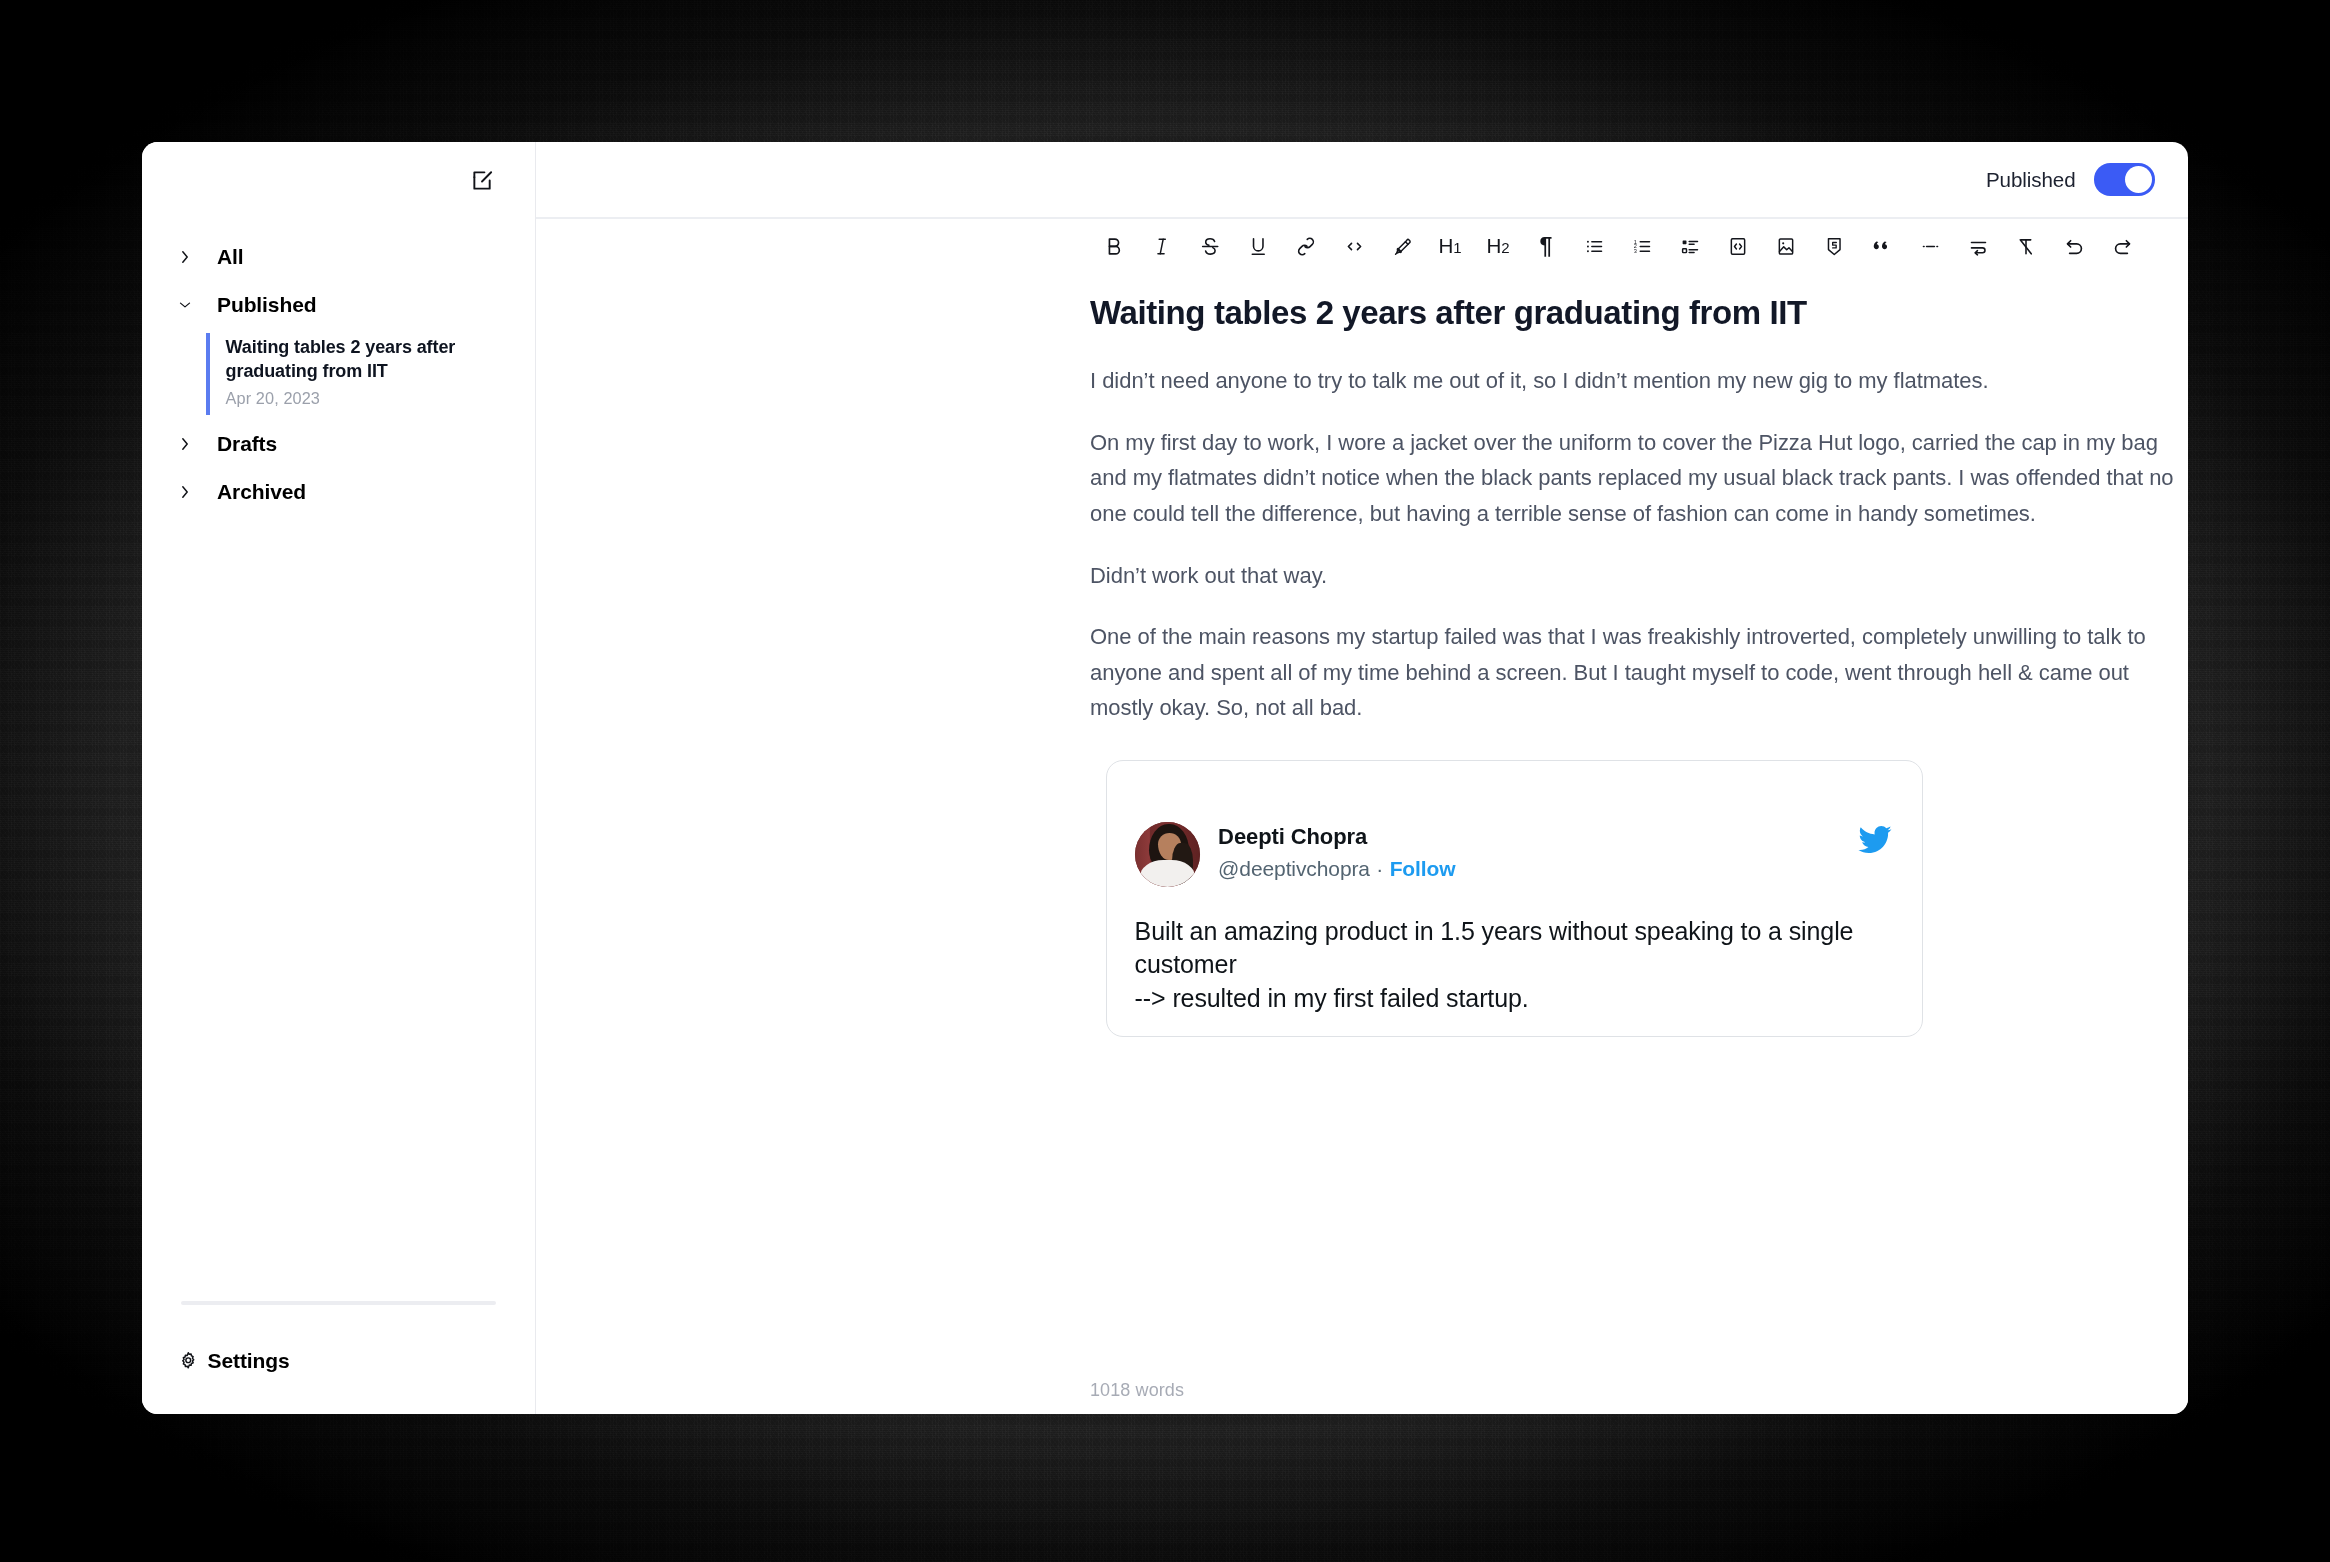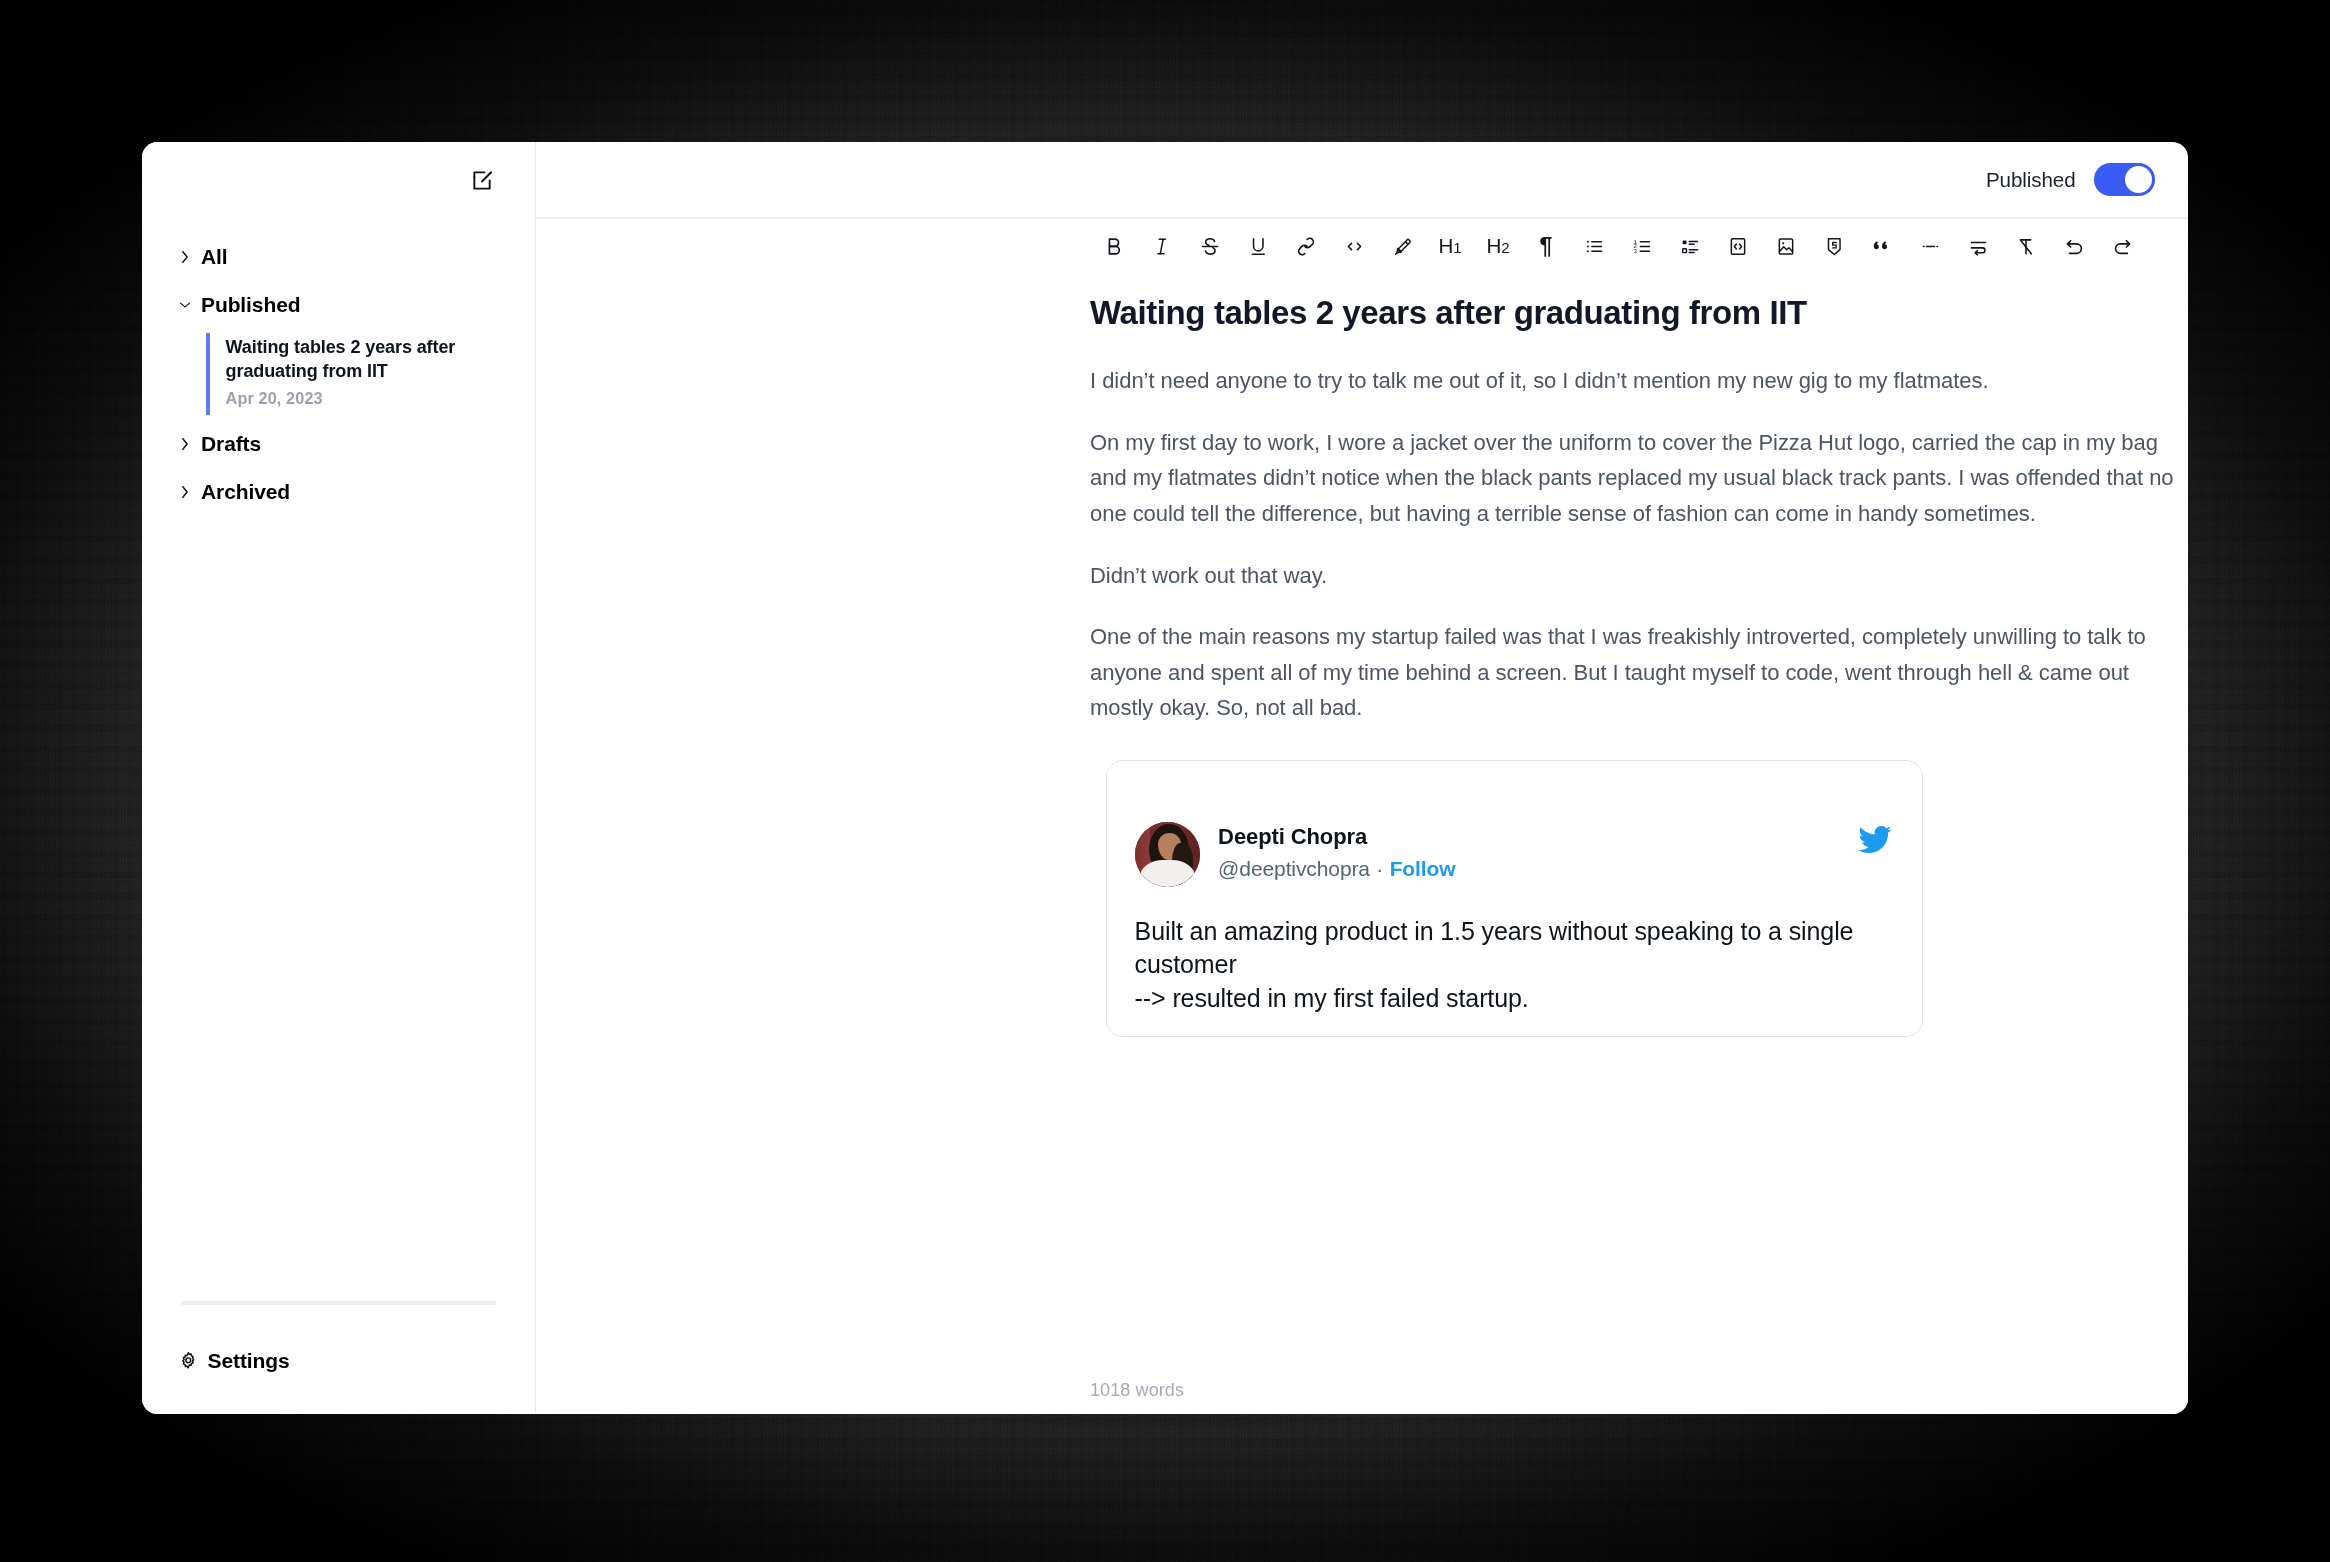--- a/index.html
+++ b/index.html
@@ -67,21 +67,21 @@
     width: 31px; height: 31px;
     display: flex; align-items: center; justify-content: center;
     cursor: pointer;
   }
   .sidebar-nav { padding: 14px 0 0 0; flex: 1 1 auto; overflow: hidden; }
 
   .nav-group { margin-bottom: 0; }
   .nav-row {
     display: flex;
     align-items: center;
-    gap: 10px;
+    gap: 26px;
     padding: 12px 0 12px 37px;
     cursor: pointer;
   }
   .nav-row .chev {
     width: 12px; height: 12px;
     flex: 0 0 12px;
     display: flex; align-items: center; justify-content: center;
   }
   .nav-row .chev svg { display: block; }
   .nav-label {
@@ -103,21 +103,21 @@
     font-size: 18px;
     font-weight: bold;
     color: #0e1420;
     line-height: 1.36;
     letter-spacing: -0.1px;
   }
   .note-date {
     margin-top: 5px;
     font-size: 16.3px;
     color: #9ba0ab;
-    font-weight: bold;
+    font-weight: normal;
     letter-spacing: 0.1px;
   }
 
   .sidebar-bottom {
     margin-top: auto;
     padding: 0 0 41px 0;
   }
   .sidebar-divider {
     height: 3.6px;
     background: #ecedf1;

